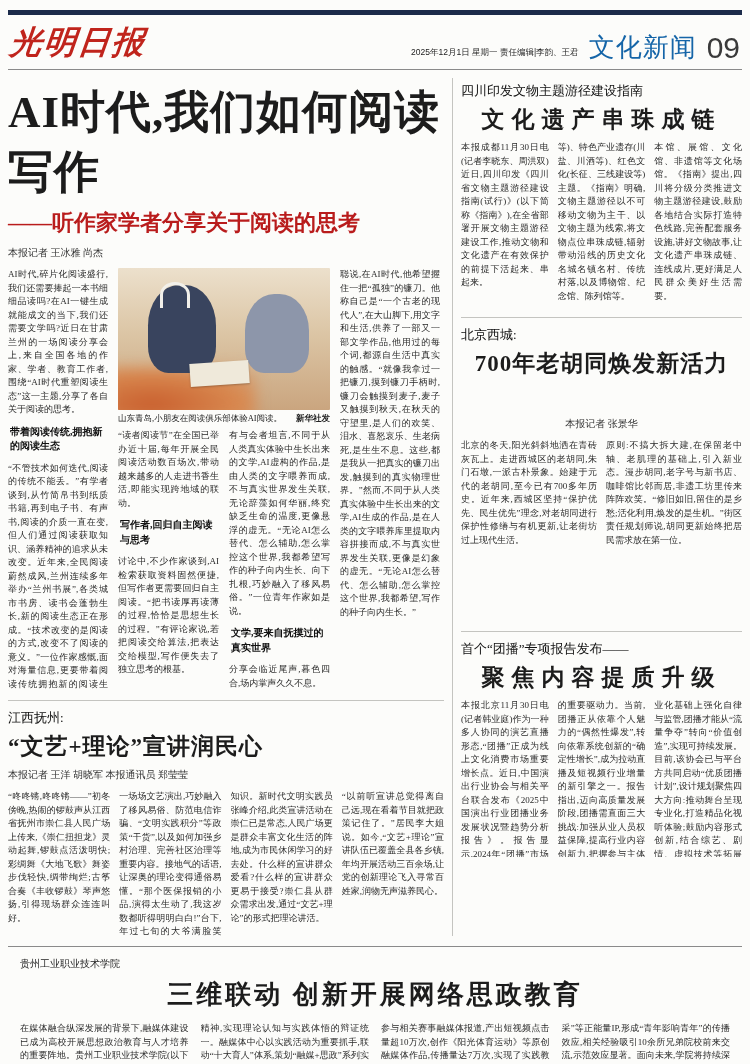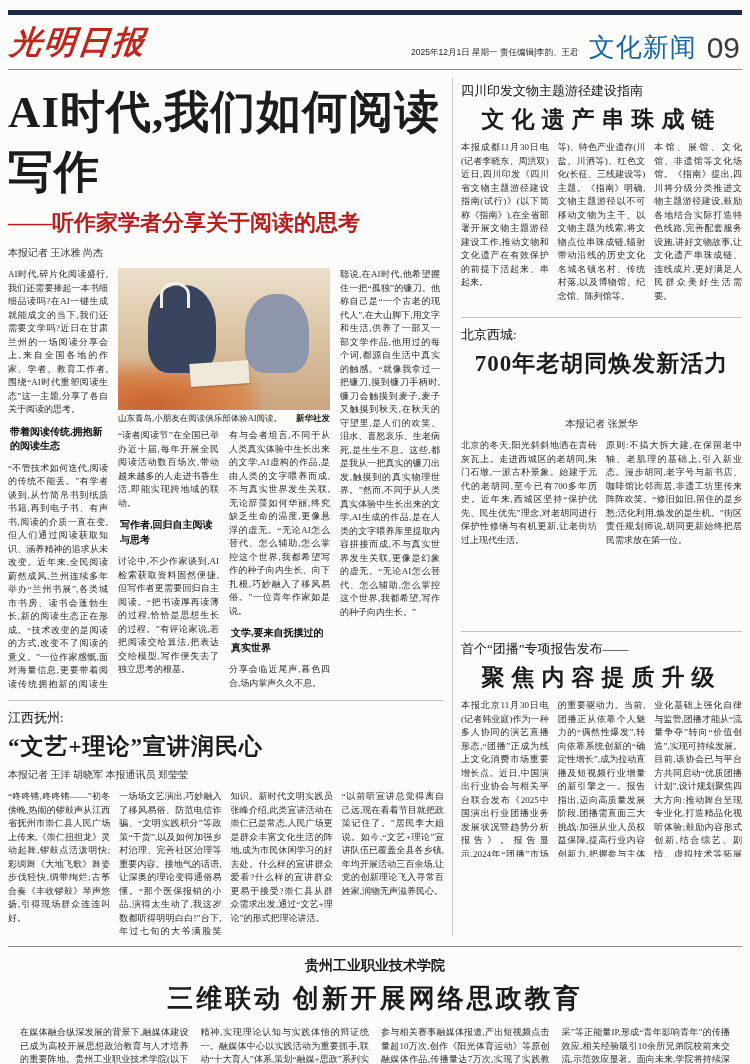--- a/index.html
+++ b/index.html
@@ -61,21 +61,21 @@
 
   .cols { display:flex; gap:9px; overflow:hidden; }
   .cols .col { flex:1; }
   .h-fz { height:146px; }
   .h-sc { height:168px; }
   .h-xc { height:184px; }
   .h-tb { height:158px; }
 
   .bottom-rule { border-top:1px solid #8a8a8a; margin-top:10px; }
   .bottom-section { padding:6px 12px 0 12px; }
-  .school-label { font-size:14px; font-weight:bold; margin:4px 0 2px 0;text-align:center; }
+  .school-label { font-size:10px; font-weight:normal; margin:4px 0 2px 0; }
   .bottom-headline { text-align:center; font-size:26px; font-weight:bold; letter-spacing:3px; margin:6px 0 10px 0; }
   .bottom-cols { display:flex; gap:12px; height:150px; overflow:hidden; }
   .bottom-cols .col { flex:1; font-size:9px; }
 </style>
 </head>
 <body>
 
 <div class="page">
 
   <div class="topbar"></div>

